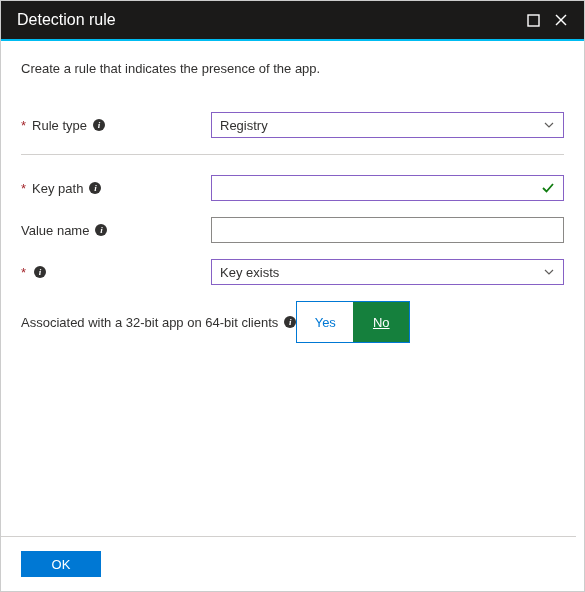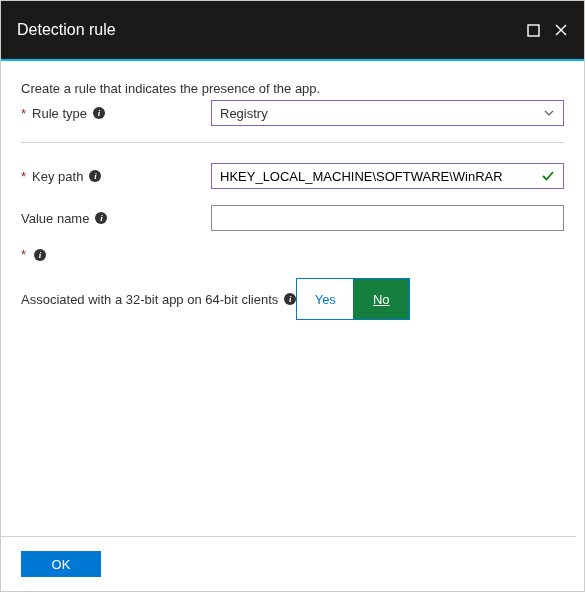--- a/index.html
+++ b/index.html
@@ -9,21 +9,21 @@
     color: #323130;
     background: #fff;
     width: 585px;
     height: 592px;
     border: 1px solid #ccc;
     position: relative;
   }
   .header {
     background: #1b1a19;
     color: #fff;
-    height: 60px;
+    height: 40px;
     display: flex;
     align-items: center;
     padding: 0 16px;
     justify-content: space-between;
     border-bottom: 2px solid #00bcf2;
   }
   .header h1 {
     font-size: 16px;
     font-weight: 400;
   }
@@ -36,21 +36,21 @@
     cursor: pointer;
     color: #fff;
     display: inline-flex;
   }
   .content {
     padding: 20px 20px 0 20px;
   }
   .subtitle {
     font-size: 13px;
     color: #323130;
-    margin-bottom: 4px;
+    margin-bottom: 36px;
   }
   .form-row {
     display: flex;
     align-items: center;
     margin-bottom: 16px;
   }
   .form-label {
     width: 190px;
     font-size: 13px;
     color: #323130;
@@ -220,21 +220,20 @@
   <hr class="divider">
 
   <div class="form-row">
     <div class="form-label">
       <span class="req">*</span>
       <span>Key path</span>
       <span class="info-icon">i</span>
     </div>
     <div class="form-control">
       <div class="text-wrap">
-        <input type="text" value="HKEY_LOCAL_MACHINE\SOFTWARE\WinRAR" style="">
         <span class="check-icon">
           <svg width="14" height="14" viewBox="0 0 14 14">
               <polyline points="2,7 5.5,10.5 12,3" fill="none" stroke="#107c10" stroke-width="1.8"></polyline>
             </svg>
         </span>
       </div>
     </div>
   </div>
 
   <div class="form-row">
@@ -247,20 +246,30 @@
         <input type="text" value="" style="">
       </div>
     </div>
   </div>
 
   <div class="form-row">
     <div class="form-label">
       <span class="req">*</span>
       <span class="info-icon">i</span>
     </div>
+    <div class="form-control">
+      <div class="select-wrap">
+        <span class="select-value">Key exists</span>
+        <span class="chevron">
+          <svg width="12" height="12" viewBox="0 0 12 12">
+              <polyline points="2,4 6,8 10,4" fill="none" stroke="#605e5c" stroke-width="1.2"></polyline>
+            </svg>
+        </span>
+      </div>
+    </div>
   </div>
 
   <div class="toggle-row">
     <div class="toggle-label">
       <span>Associated with a 32-bit app on 64-bit clients</span>
       <span class="info-icon">i</span>
     </div>
     <div class="toggle">
       <button>Yes</button>
       <button class="active">No</button>

